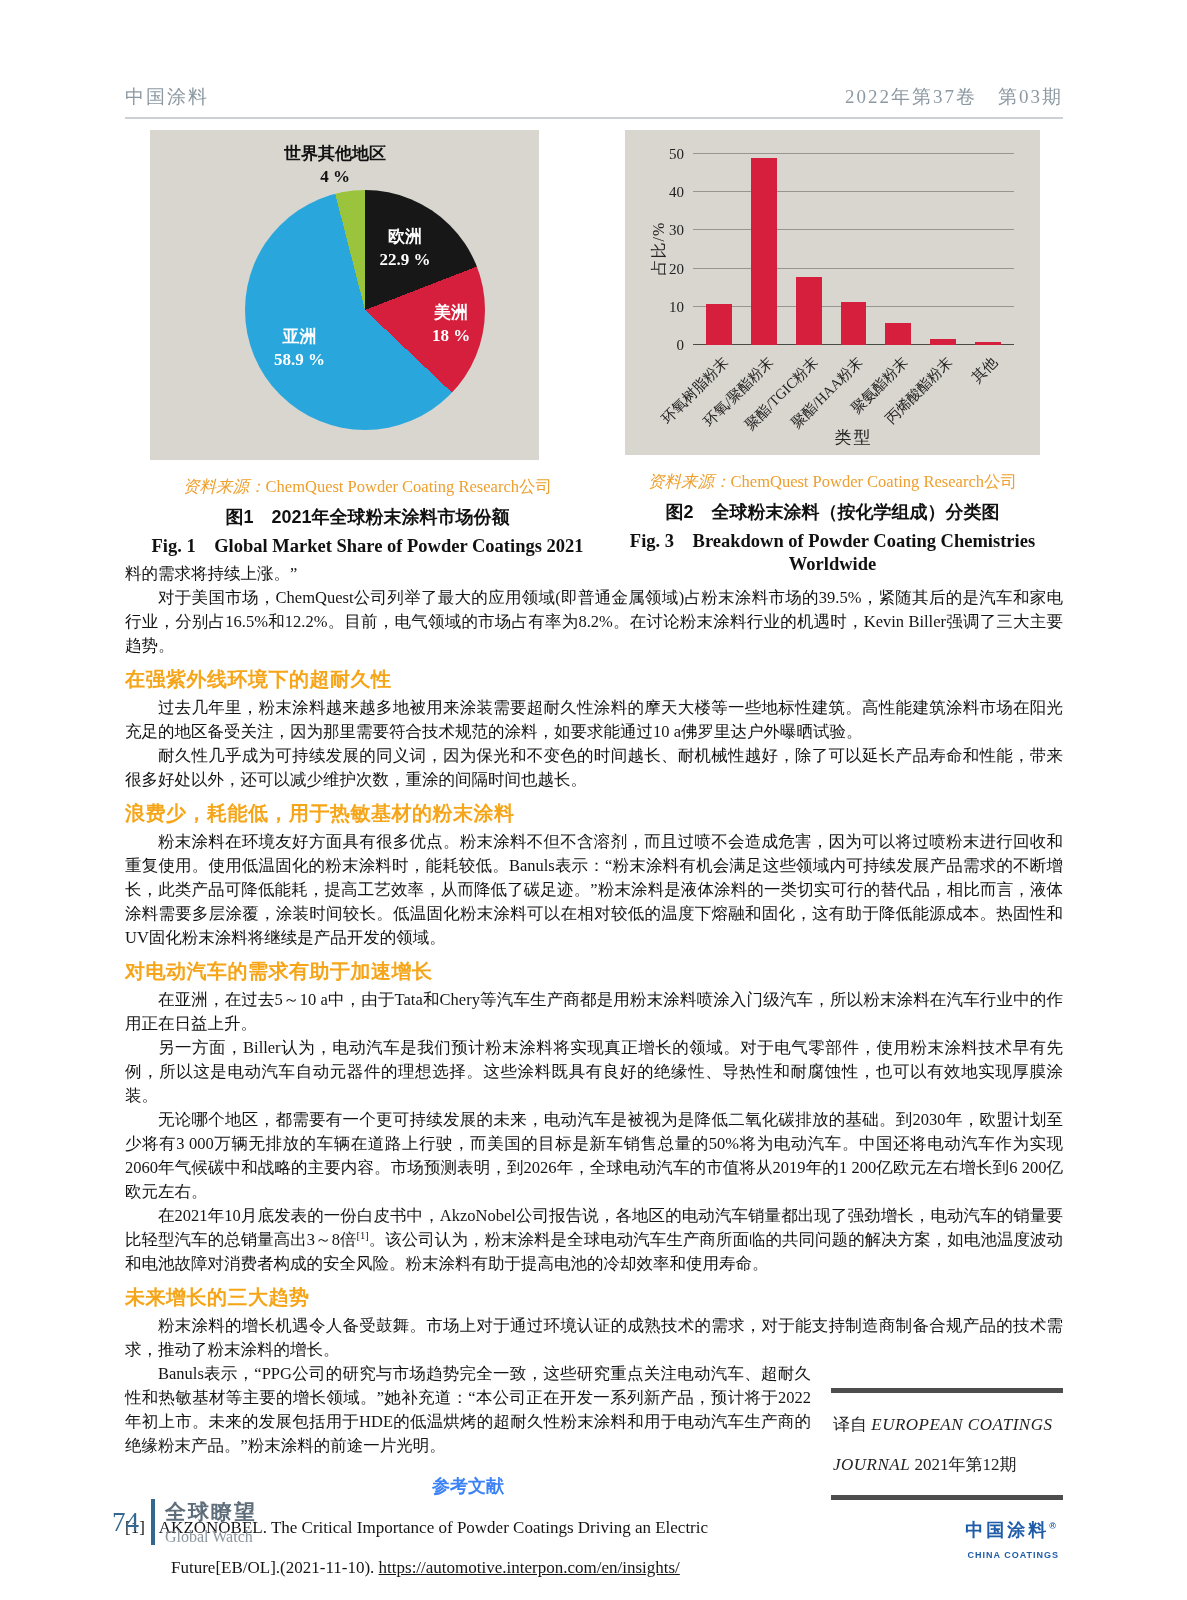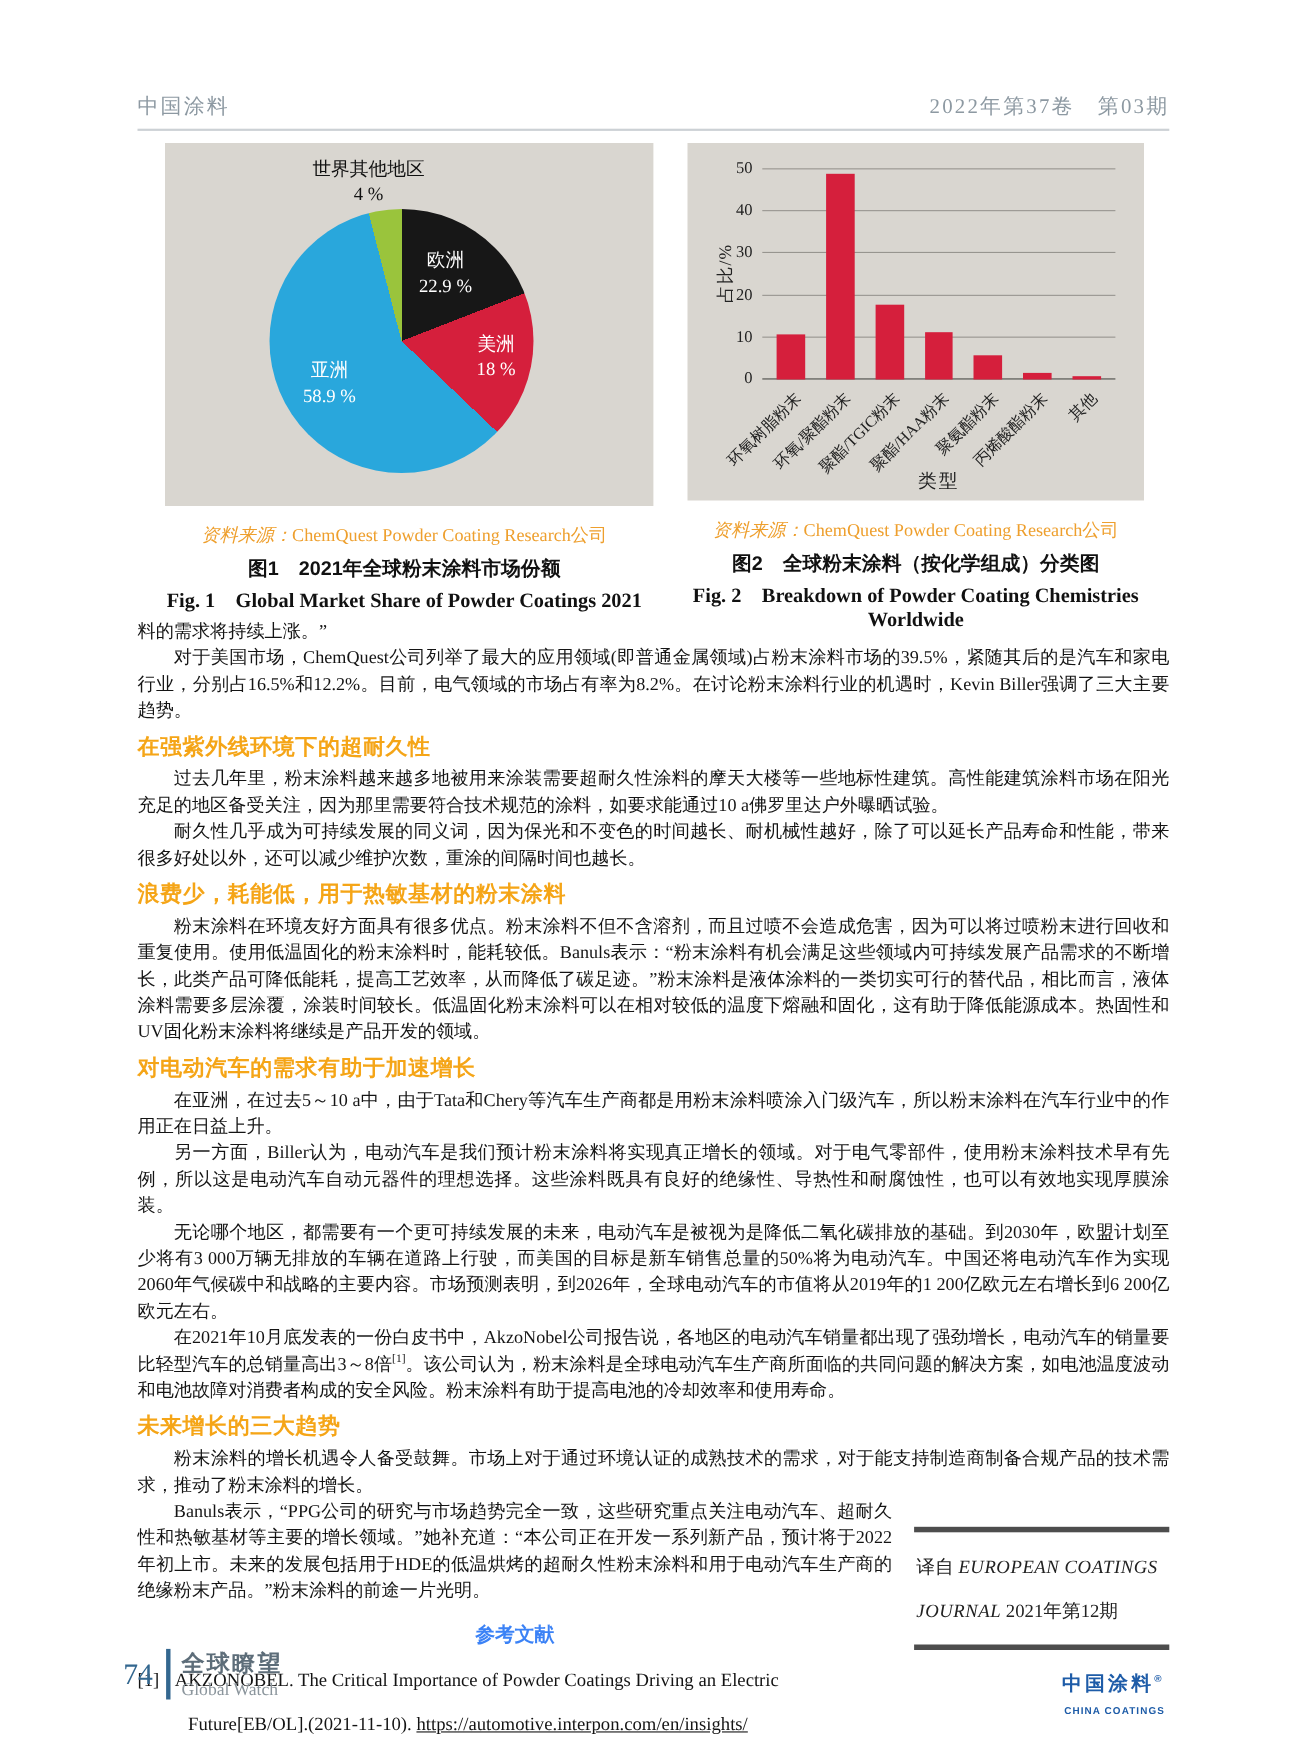--- a/index.html
+++ b/index.html
@@ -15,21 +15,21 @@
     position:absolute; left:125px; right:124px; top:84px;
     display:flex; justify-content:space-between; align-items:flex-end;
     padding-bottom:7px; border-bottom:2px solid #ccd1d5;
     color:#8d99a2; font-size:19px; letter-spacing:2px;
   }
   
   .figures { position:absolute; left:125px; top:130px; width:938px; display:flex; }
   .figblock1 { width:435px; margin-left:25px; }
   .figblock2 { width:415px; margin-left:40px; }
   .panel { background:#d9d6d0; position:relative; }
-  .panel1 { width:444px; height:330px; }
+  .panel1 { width:389px; height:330px;font-weight:bold; }
   .panel2 { width:415px; height:325px; }
   .figsource {
     margin-top:16px; text-align:center; color:#ee9f2d;
     font-size:16.5px; white-space:nowrap;
   }
   .figsource .src-prefix { font-style:italic; }
   .figcap-cn {
     margin-top:7px; text-align:center; font-weight:700; font-size:18px;
     font-family:"Liberation Sans","DejaVu Sans",sans-serif; color:#111;
   }
@@ -231,21 +231,21 @@
                 <span>其他</span>
               </div>
             </div>
           </div>
         <div class="xlabel">类型</div>
       </div>
       <div class="figsource">
         <span class="src-prefix">资料来源：</span><span>ChemQuest Powder Coating Research公司</span>
       </div>
       <div class="figcap-cn">图2　全球粉末涂料（按化学组成）分类图</div>
-      <div class="figcap-en">Fig. 2　Breakdown of Powder Coating Chemistries</div>
+      <div class="figcap-en">Fig. 3　Breakdown of Powder Coating Chemistries</div>
       <div class="figcap-en tight">Worldwide</div>
     </div>
   </div>
 
   <div class="article">
     <p>料的需求将持续上涨。”</p>
     <p class="indent">对于美国市场，ChemQuest公司列举了最大的应用领域(即普通金属领域)占粉末涂料市场的39.5%，紧随其后的是汽车和家电行业，分别占16.5%和12.2%。目前，电气领域的市场占有率为8.2%。在讨论粉末涂料行业的机遇时，Kevin Biller强调了三大主要趋势。</p>
 
     <div class="sec-heading">在强紫外线环境下的超耐久性</div>
     <p class="indent">过去几年里，粉末涂料越来越多地被用来涂装需要超耐久性涂料的摩天大楼等一些地标性建筑。高性能建筑涂料市场在阳光充足的地区备受关注，因为那里需要符合技术规范的涂料，如要求能通过10 a佛罗里达户外曝晒试验。</p>

